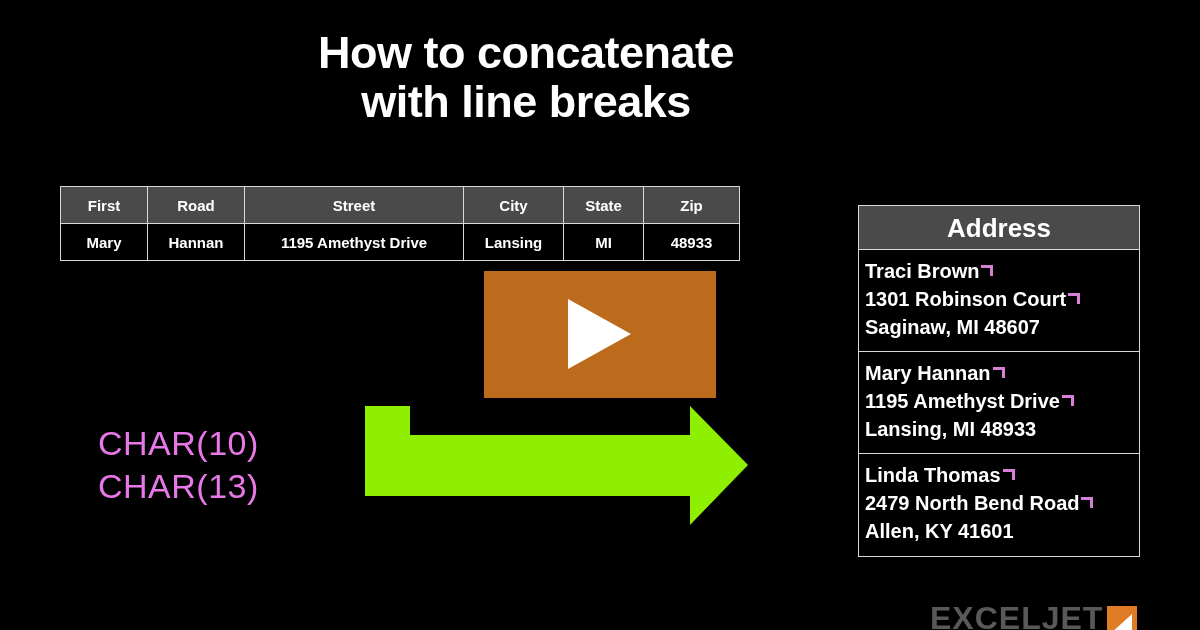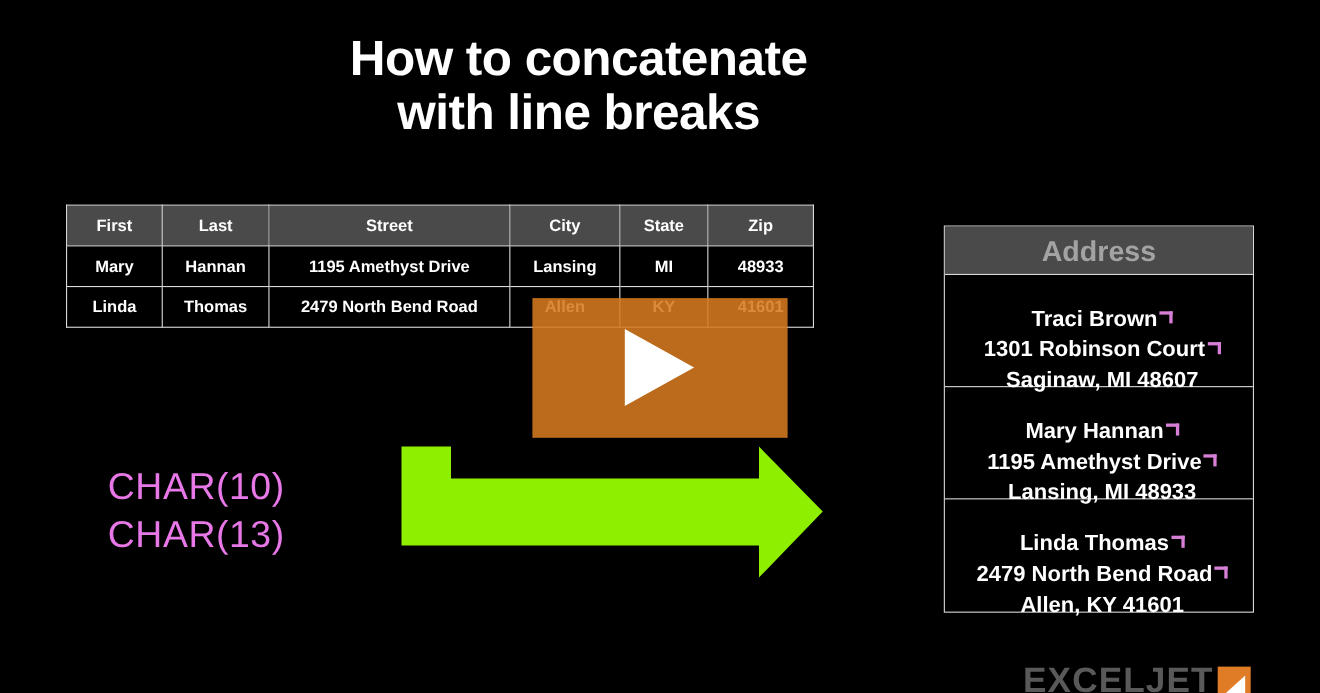--- a/index.html
+++ b/index.html
@@ -109,39 +109,38 @@
     position: absolute;
     left: 858px;
     top: 205px;
     width: 282px;
     border: 1px solid #d9d9d9;
     box-sizing: border-box;
     background: #000000;
   }
   #address-header {
     background: #4a4a4a;
-    color: #a3a3a3;
+    color: #ffffff;
     font-size: 26px;
     font-weight: bold;
     text-align: center;
     height: 44px;
     line-height: 44px;
     border-bottom: 1px solid #d9d9d9;
     box-sizing: border-box;
   }
   .address-cell {
     border-bottom: 1px solid #d9d9d9;
     box-sizing: border-box;
-    padding: 26px 0 8px 6px;
+    padding: 7px 0 8px 6px;
     color: #ffffff;
     font-size: 20px;
     font-weight: bold;
     line-height: 28px;
     height: 102px;
-    text-align: center;
   }
   .address-cell:last-child { border-bottom: none; }
   .addr-line { display: block; white-space: nowrap; }
 
   
   .lb-mark {
     display: inline-block;
     position: relative;
     width: 12px;
     height: 11px;
@@ -201,44 +200,36 @@
 
 <div id="title-block">
   <span class="tline">How to concatenate</span>
   <span class="tline">with line breaks</span>
 </div>
 
 <table id="source-table">
   <thead>
     <tr>
       <th class="col-first">First</th>
-      <th class="col-last">Last</th>
+      <th class="col-last">Road</th>
       <th class="col-street">Street</th>
       <th class="col-city">City</th>
       <th class="col-state">State</th>
       <th class="col-zip">Zip</th>
     </tr>
   </thead>
   <tbody>
     <tr>
       <td>Mary</td>
       <td>Hannan</td>
       <td>1195 Amethyst Drive</td>
       <td>Lansing</td>
       <td>MI</td>
       <td>48933</td>
     </tr>
-    <tr>
-      <td>Linda</td>
-      <td>Thomas</td>
-      <td>2479 North Bend Road</td>
-      <td>Allen</td>
-      <td>KY</td>
-      <td>41601</td>
-    </tr>
   </tbody>
 </table>
 
 <div id="play-overlay"></div>
 <div id="play-triangle"></div>
 
 <div id="char-labels">
   <span class="cline">CHAR(10)</span>
   <span class="cline">CHAR(13)</span>
 </div>

